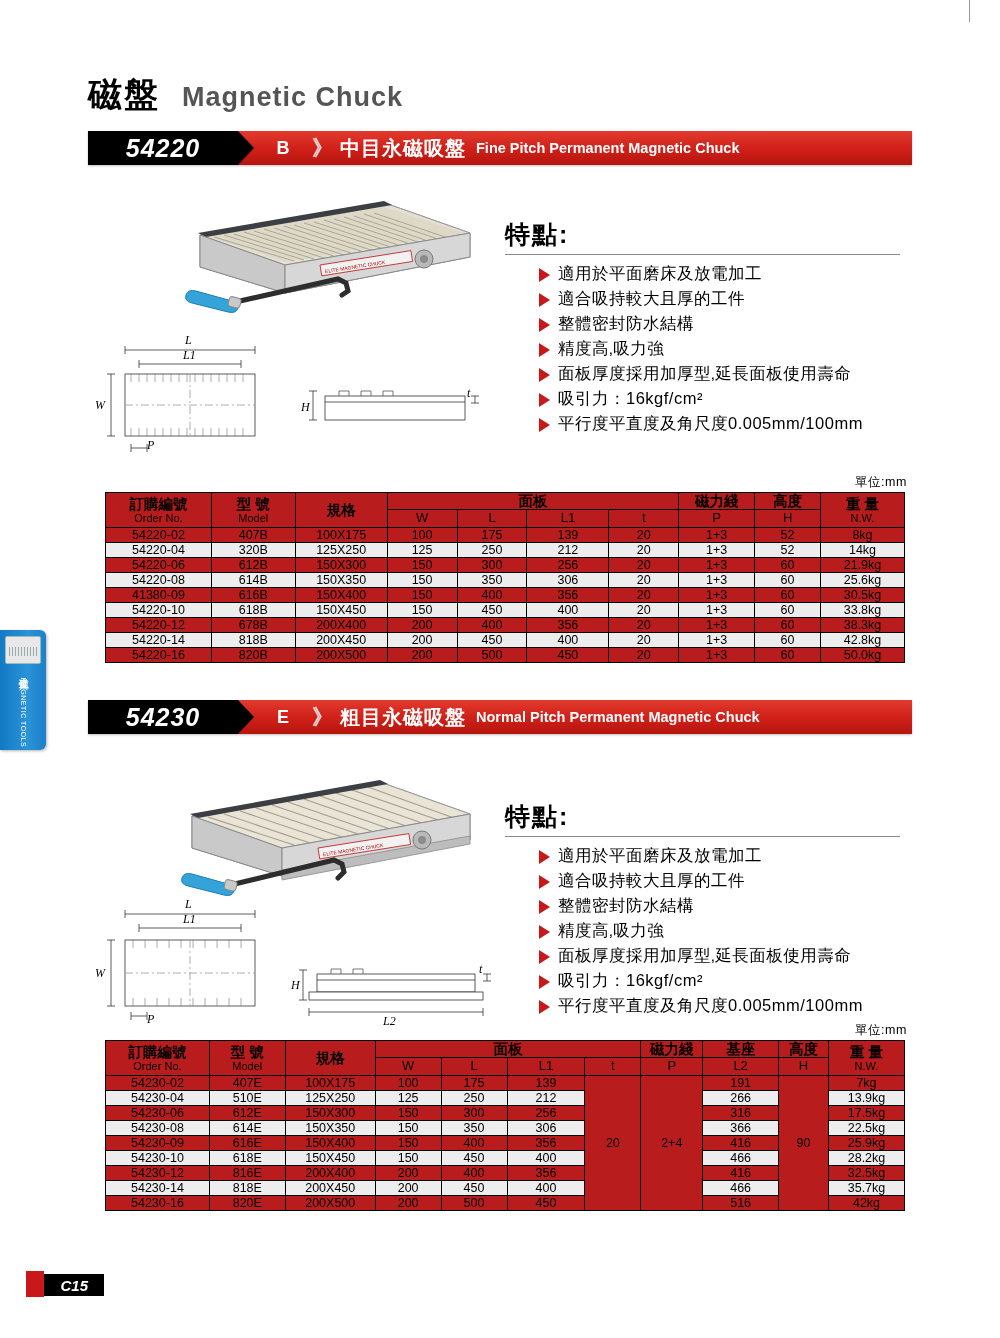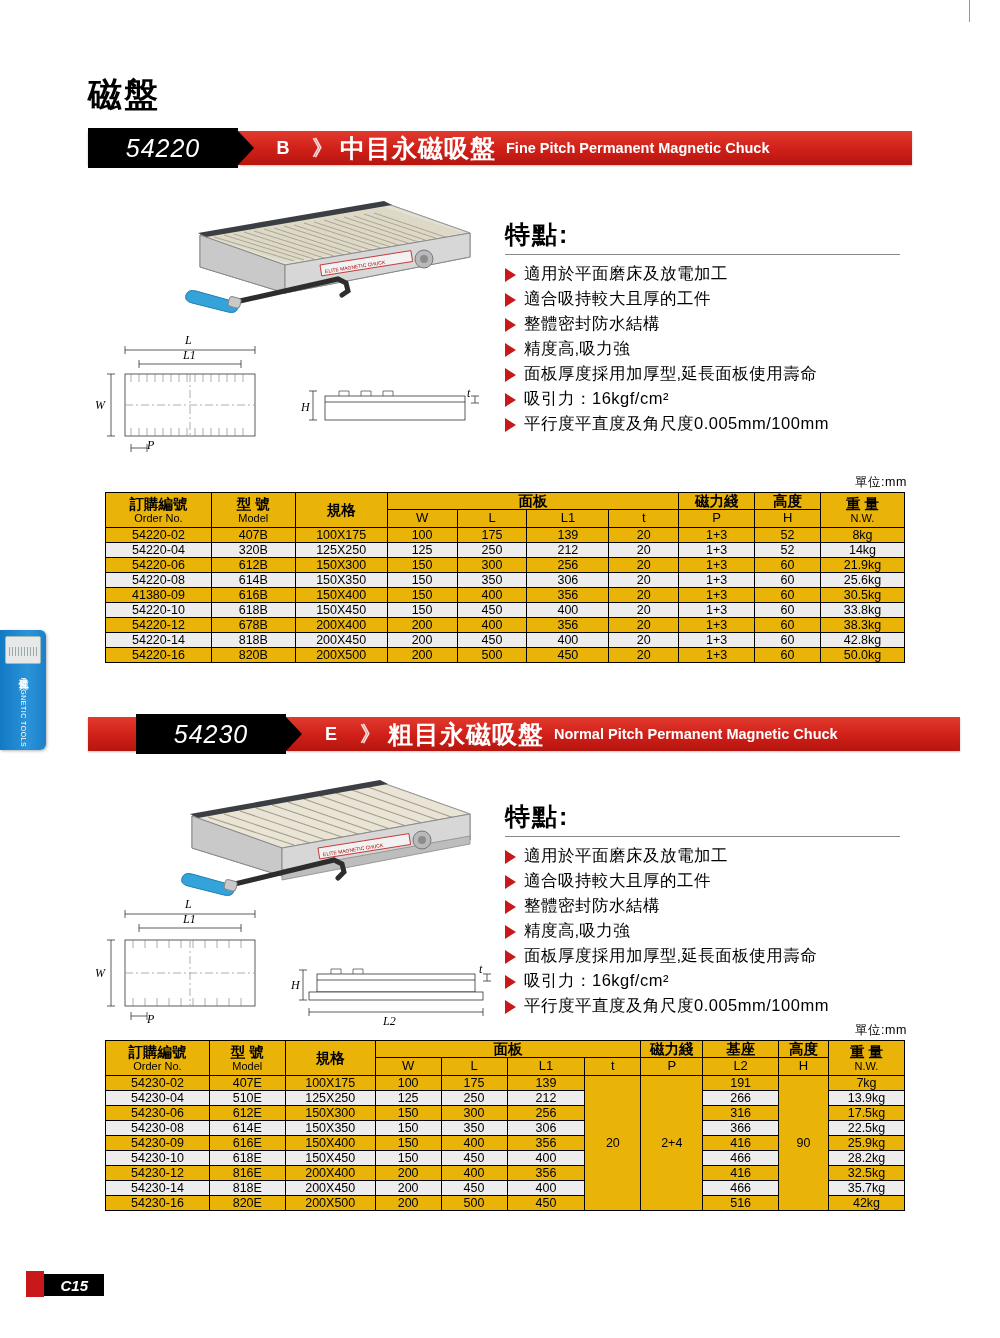--- a/index.html
+++ b/index.html
@@ -50,25 +50,25 @@
     width: 824px;
     height: 34px;
     background: linear-gradient(to bottom, #e23a2e 0%, #cf1f18 55%, #b4160f 100%);
     display: flex;
     align-items: center;
     box-shadow: 0 1px 2px rgba(0,0,0,.25);
   }
   .sec-bar .code-box {
     position: relative;
     width: 150px;
-    height: 40px;
+    height: 34px;
     background: #000;
     color: #fff;
     font-size: 25px;
-    font-weight: normal;
+    font-weight: bold;
     font-style: italic;
     display: flex;
     align-items: center;
     justify-content: center;
     letter-spacing: 1px;
   }
   .sec-bar .code-arrow {
     width: 0; height: 0;
     border-top: 17px solid transparent;
     border-bottom: 17px solid transparent;
@@ -84,21 +84,21 @@
   .sec-bar .chev {
     color: #fff;
     font-size: 21px;
     opacity: .85;
     letter-spacing: -5px;
     margin-right: 12px;
     font-weight: bold;
   }
   .sec-bar .t-cn {
     color: #fff;
-    font-size: 25px;
+    font-size: 20px;
     font-weight: bold;
     letter-spacing: 1px;
   }
   .sec-bar .t-en {
     color: #fff;
     font-size: 14.5px;
     font-weight: bold;
     margin-left: 10px;
   }
   
@@ -114,20 +114,21 @@
     padding-bottom: 3px;
     width: 395px;
     margin-bottom: 8px;
   }
   .feat-row {
     display: flex;
     align-items: flex-start;
     margin-bottom: 3px;
     font-size: 16.5px;
     letter-spacing: .5px;
+    margin-left: 34px;
   }
   .feat-bullet {
     width: 0; height: 0;
     border-top: 7px solid transparent;
     border-bottom: 7px solid transparent;
     border-left: 11px solid #c8181a;
     margin-top: 5px;
     margin-right: 8px;
     flex: none;
   }
@@ -147,21 +148,21 @@
   .unit-note {
     position: absolute;
     font-size: 12.5px;
     letter-spacing: .5px;
   }
   
   table.spec {
     position: absolute;
     border-collapse: collapse;
     font-size: 12.5px;
-    background: #eab308;
+    background: #b91c1c;
     padding-left: 12px;
   }
   table.spec td, table.spec th {
     border: 1px solid #000;
     text-align: center;
     vertical-align: middle;
     padding: 0;
     font-weight: normal;
   }
   table.spec thead td {
@@ -240,20 +241,21 @@
     z-index: 2;
   }
 </style>
 </head>
 <body>
 
 <div class="corner-tick"></div>
 
 <div class="page-title">
   <span class="cn">磁盤</span>
+  <span class="en">Magnetic Chuck</span>
 </div>
 
 <div class="sec-bar" style="top:131px;">
   <div class="code-box">
     <span>54220</span>
   </div>
   <div class="code-arrow"></div>
   <div class="letter">B</div>
   <div class="chev">》</div>
   <div class="t-cn">中目永磁吸盤</div>
@@ -580,21 +582,21 @@
 </table>
 
 <div class="side-tab">
   <div class="tab-icon"></div>
   <div class="tab-text">
     <span>磁性工具</span>
     <span class="en">MAGNETIC TOOLS</span>
   </div>
 </div>
 
-<div class="sec-bar" style="top:717px;padding-left:48px;">
+<div class="sec-bar" style="top:700px;">
   <div class="code-box">
     <span>54230</span>
   </div>
   <div class="code-arrow"></div>
   <div class="letter">E</div>
   <div class="chev">》</div>
   <div class="t-cn">粗目永磁吸盤</div>
   <div class="t-en">Normal Pitch Permanent Magnetic Chuck</div>
 </div>
 

